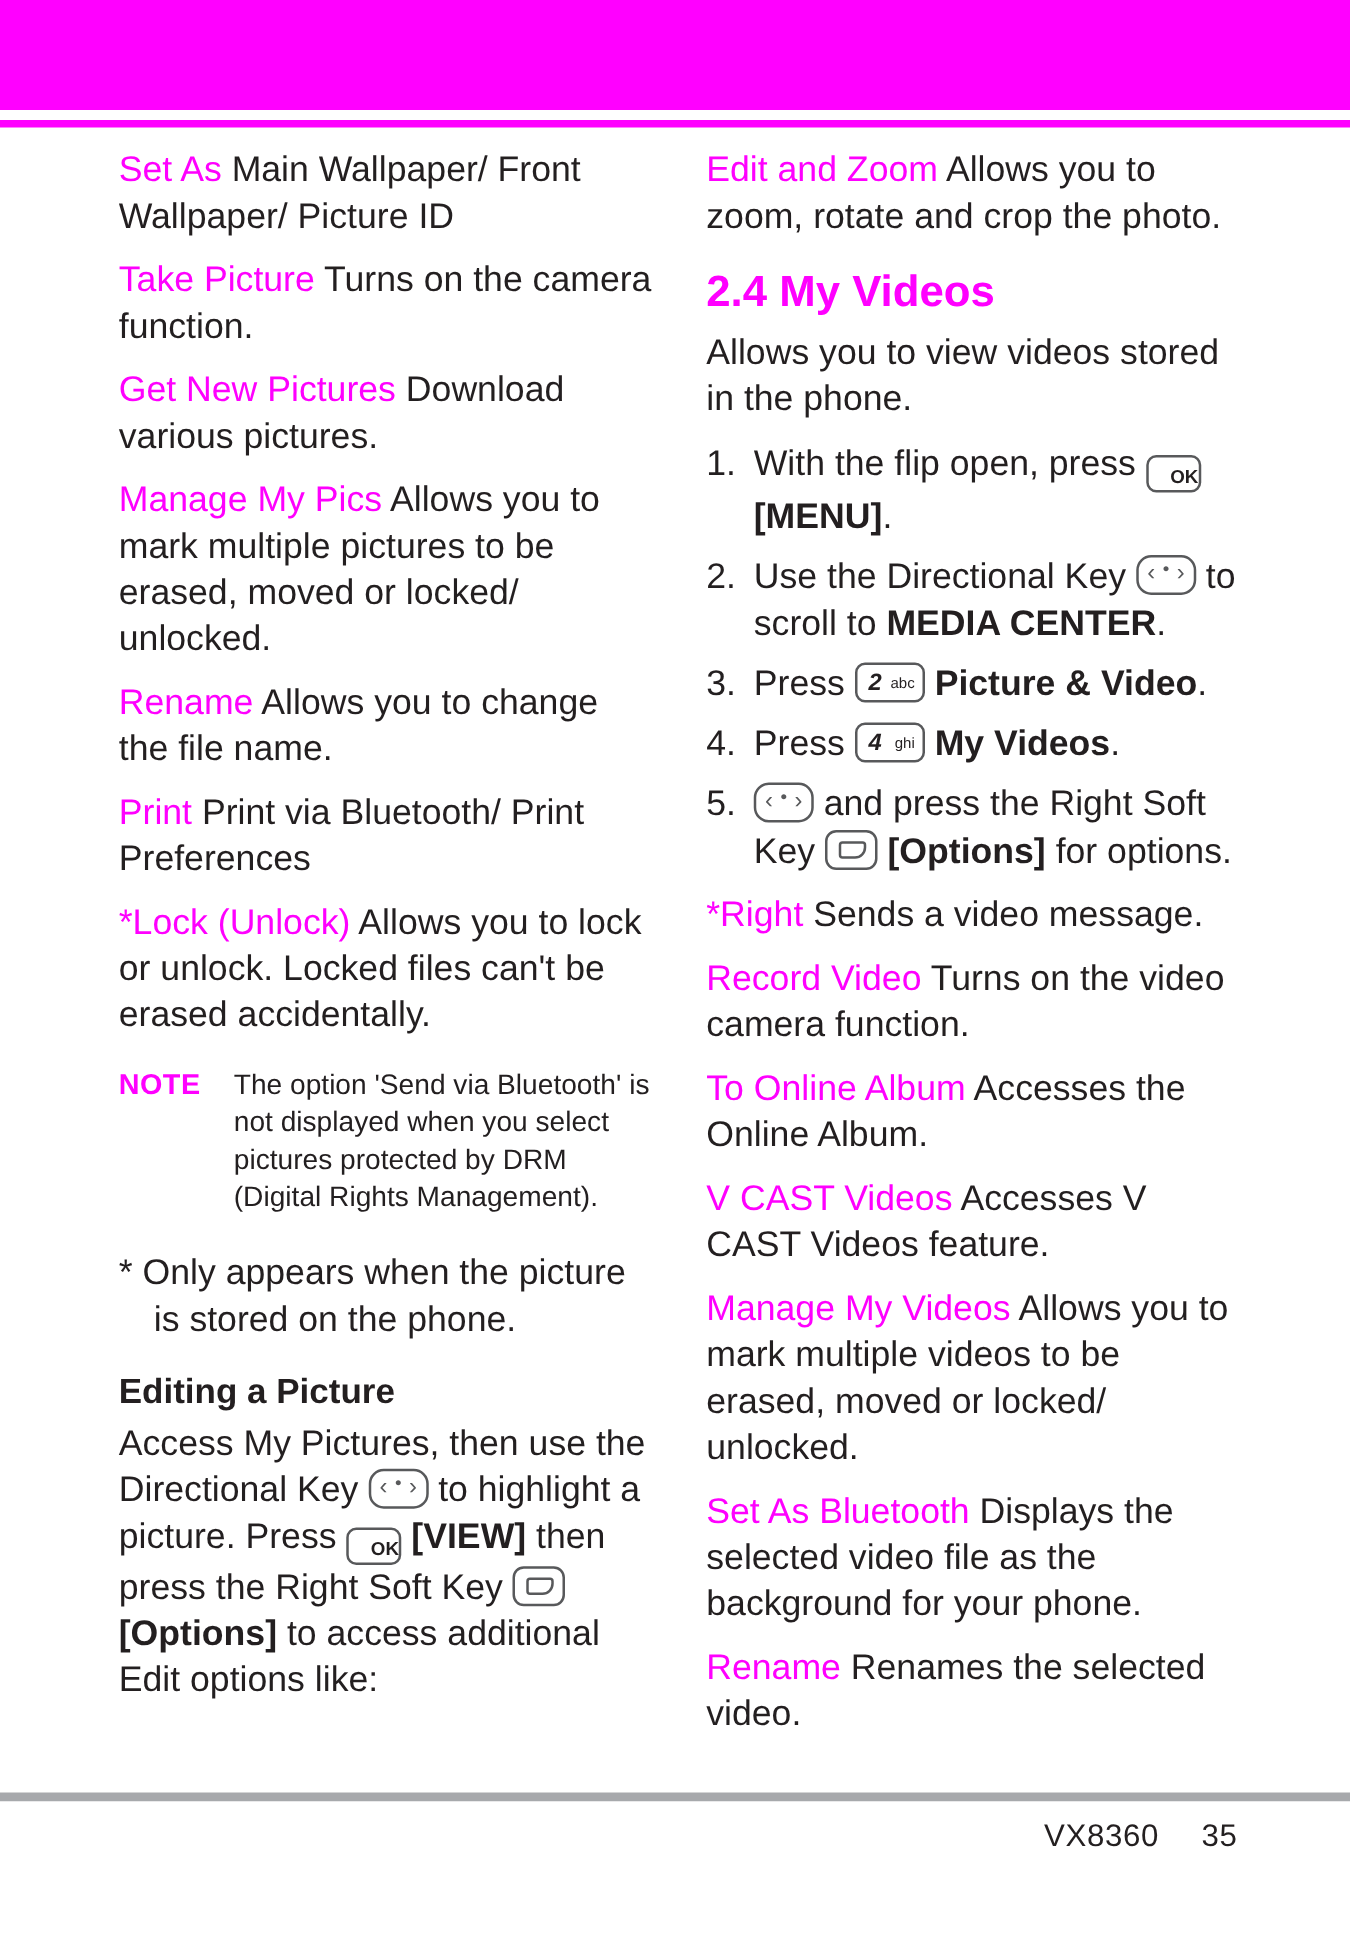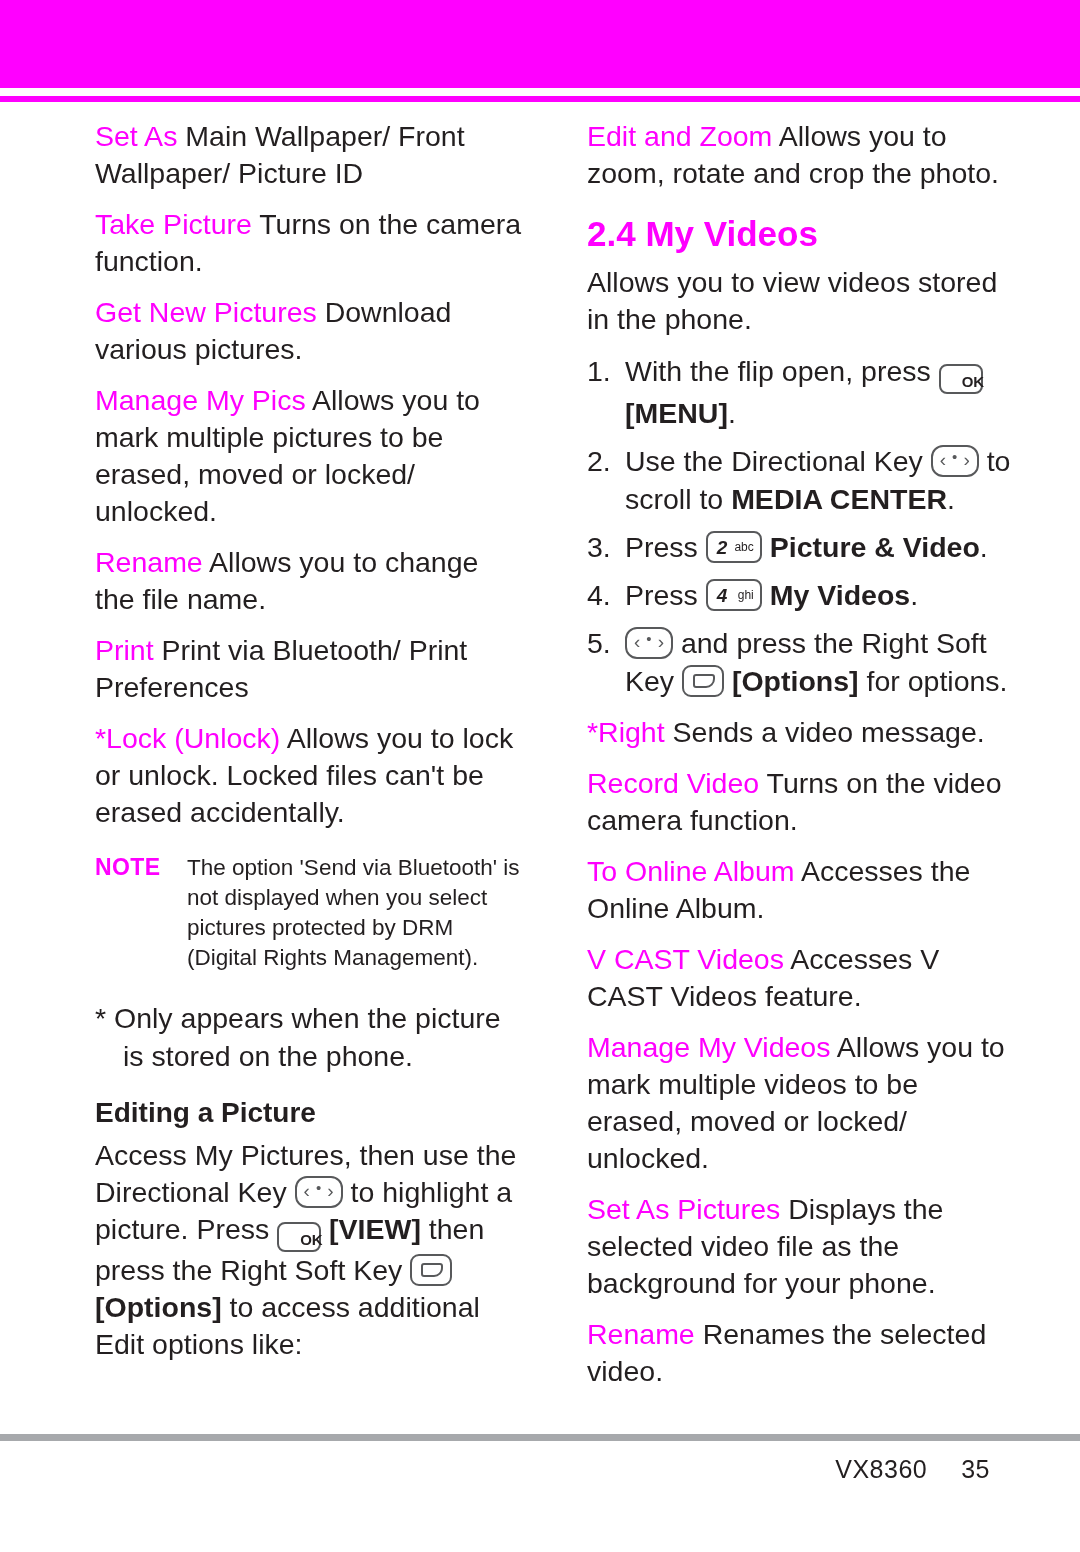--- a/index.html
+++ b/index.html
@@ -34,21 +34,21 @@
     top: 118px;
     left: 0;
     width: 1080px;
   }
   .col {
     position: absolute;
     top: 0;
     width: 420px;
   }
   .col-left { left: 95px; width: 430px; }
-  .col-right { left: 587px; width: 425px; }
+  .col-right { left: 565px; width: 425px; }
 
   p.body {
     margin: 0 0 14px 0;
     font-size: 28.5px;
     line-height: 37px;
     color: #231f20;
     font-weight: 400;
   }
   .term {
     color: #ff00ff;
@@ -114,25 +114,24 @@
     padding-left: 28px;
     text-indent: -28px;
   }
   
   .key {
     display: inline-block;
     vertical-align: -6px;
     border: 2px solid #58595b;
     border-radius: 7px;
     background: #fff;
-    text-align: left;
+    text-align: right;
     line-height: 1;
     color: #231f20;
     font-family: "Liberation Sans", sans-serif;
-    padding-left: 21px;
   }
   .key-ok {
     width: 44px; height: 30px;
     font-size: 15px;
     font-weight: bold;
     padding-top: 8px;
     box-sizing: border-box;
     border-radius: 8px;
   }
   .key-dir {
@@ -318,21 +317,21 @@
 
     <p class="body">
       <span class="term">V CAST Videos</span><span> Accesses V CAST Videos feature.</span>
     </p>
 
     <p class="body">
       <span class="term">Manage My Videos</span><span> Allows you to mark multiple videos to be erased, moved or locked/ unlocked.</span>
     </p>
 
     <p class="body">
-      <span class="term">Set As Pictures</span><span> Displays the selected video file as the background for your phone.</span>
+      <span class="term">Set As Bluetooth</span><span> Displays the selected video file as the background for your phone.</span>
     </p>
 
     <p class="body">
       <span class="term">Rename</span><span> Renames the selected video.</span>
     </p>
 
   </div>
 </div>
 
 <div class="footer-rule"></div>

